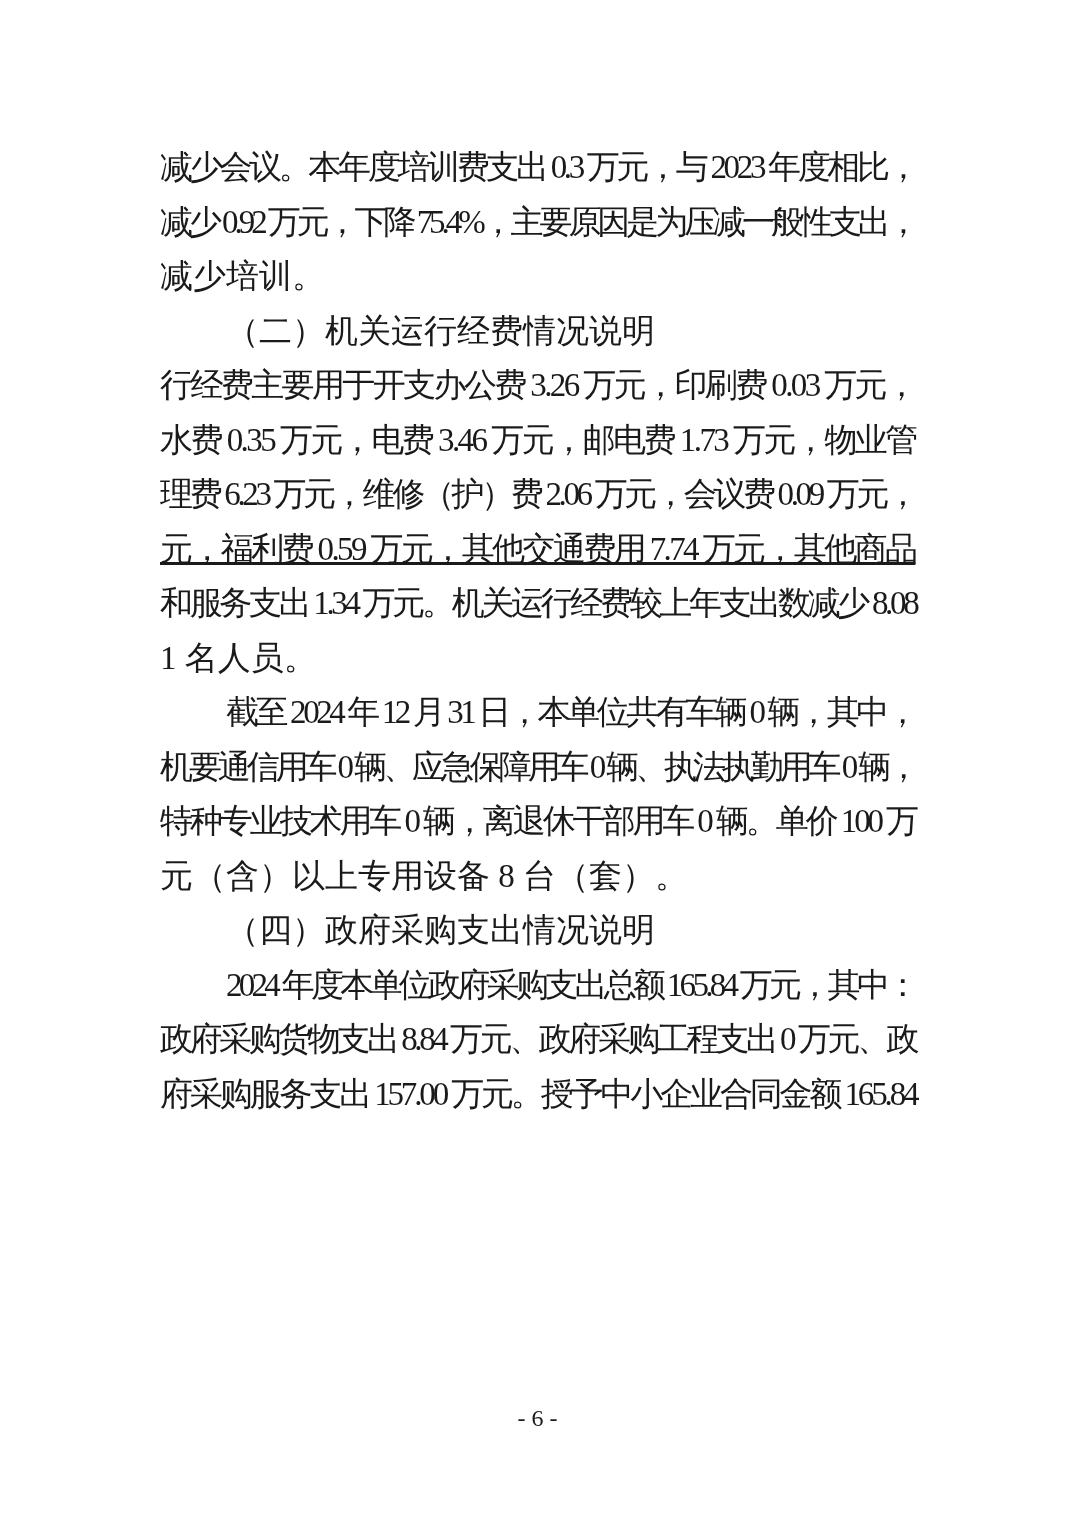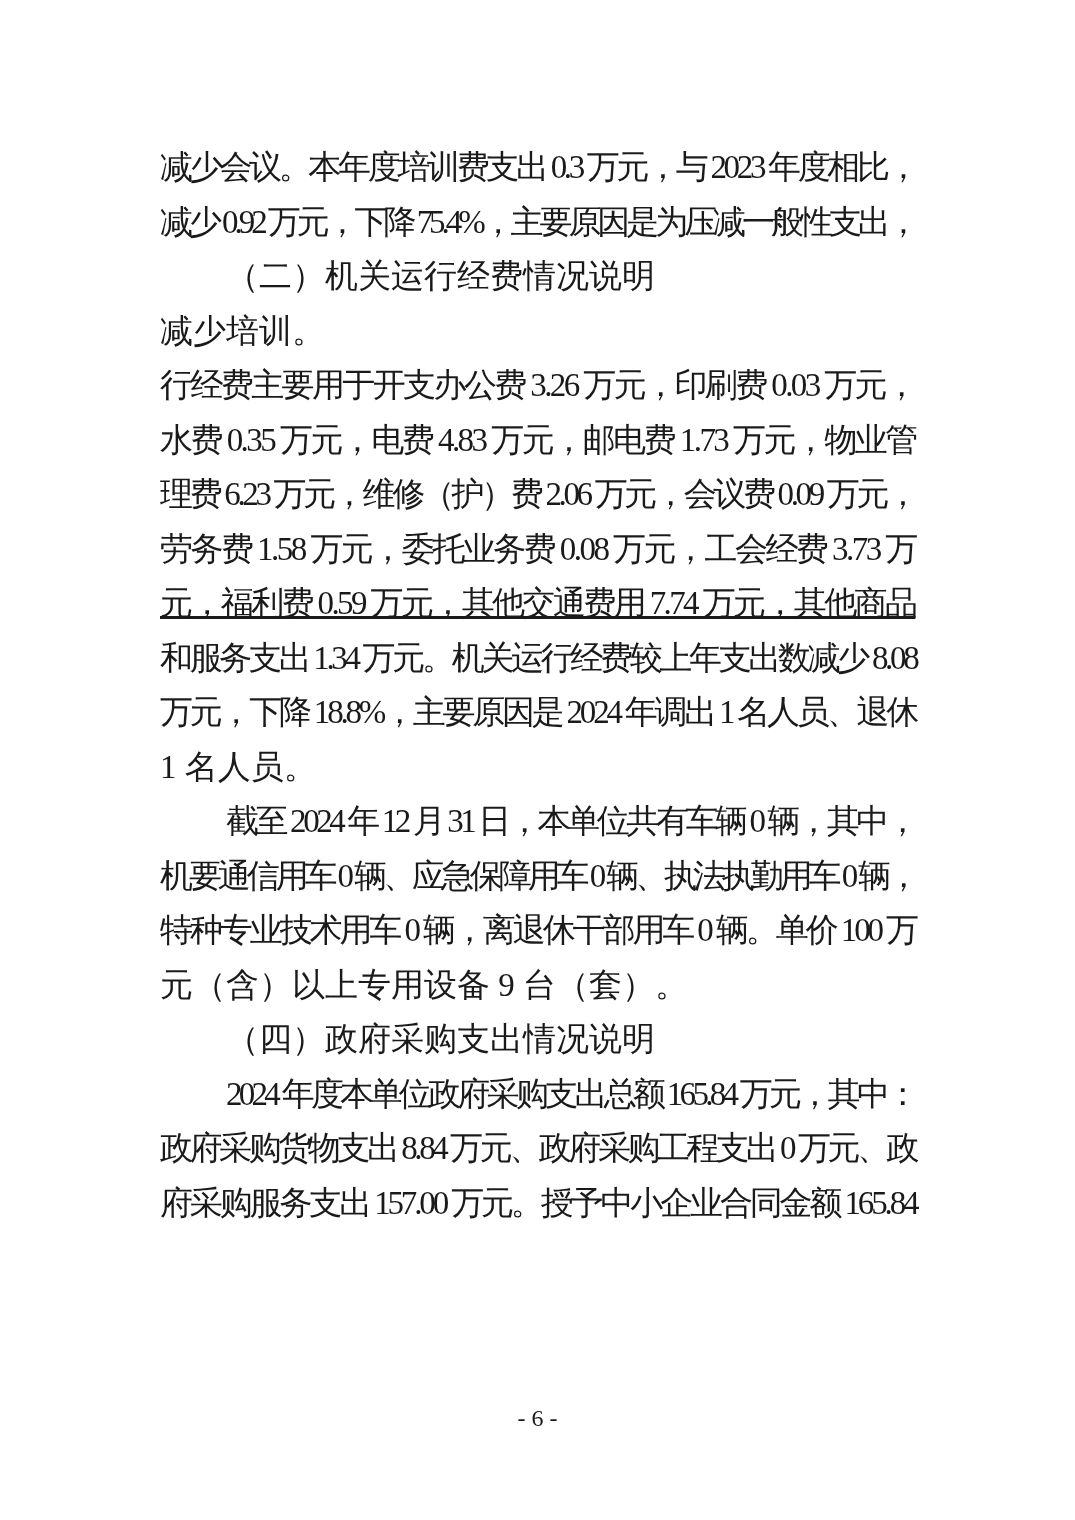--- a/index.html
+++ b/index.html
@@ -51,33 +51,31 @@
     color: #1a1a1a;
   }
 </style>
 </head>
 <body>
 
 <div class="page">
   <div class="text-block">
       <div class="line" style="letter-spacing: -3.33px;">减少会议。本年度培训费支出 0.3 万元，与 2023 年度相比，</div>
       <div class="line" style="letter-spacing: -4.06px;">减少 0.92 万元，下降 75.4%，主要原因是为压减一般性支出，</div>
+      <div class="line">减少培训。</div>
       <div class="line indent">（二）机关运行经费情况说明</div>
-      <div class="line">减少培训。</div>
       <div class="line" style="letter-spacing: -2.61px;">行经费主要用于开支办公费 3.26 万元，印刷费 0.03 万元，</div>
-      <div class="line" style="letter-spacing: -2.54px;">水费 0.35 万元，电费 4.83 万元，邮电费 1.73 万元，物业管</div>
+      <div class="line" style="letter-spacing: -2.54px;">水费 0.35 万元，电费 3.46 万元，邮电费 1.73 万元，物业管</div>
       <div class="line" style="letter-spacing: -3.34px;">理费 6.23 万元，维修（护）费 2.06 万元，会议费 0.09 万元，</div>
-      <div class="line" style="letter-spacing: -2.54px;">劳务费 1.58 万元，委托业务费 0.08 万元，工会经费 3.73 万</div>
       <div class="line" style="letter-spacing: -2.61px; text-decoration: underline;">元，福利费 0.59 万元，其他交通费用 7.74 万元，其他商品</div>
       <div class="line" style="letter-spacing: -3.33px;">和服务支出 1.34 万元。机关运行经费较上年支出数减少 8.08</div>
-      <div class="line" style="letter-spacing: -3.23px;">万元，下降 18.8%，主要原因是 2024 年调出 1 名人员、退休</div>
       <div class="line">1 名人员。</div>
       <div class="line indent" style="letter-spacing: -3.4px;">截至 2024 年 12 月 31 日，本单位共有车辆 0 辆，其中，</div>
       <div class="line" style="letter-spacing: -4.09px;">机要通信用车 0 辆、应急保障用车 0 辆、执法执勤用车 0 辆，</div>
       <div class="line" style="letter-spacing: -3.09px;">特种专业技术用车 0 辆，离退休干部用车 0 辆。单价 100 万</div>
-      <div class="line">元（含）以上专用设备 9 台（套）。</div>
+      <div class="line">元（含）以上专用设备 8 台（套）。</div>
       <div class="line indent">（四）政府采购支出情况说明</div>
       <div class="line indent" style="letter-spacing: -3.72px;">2024 年度本单位政府采购支出总额 165.84 万元，其中：</div>
       <div class="line" style="letter-spacing: -3.44px;">政府采购货物支出 8.84 万元、政府采购工程支出 0 万元、政</div>
       <div class="line" style="letter-spacing: -3.14px;">府采购服务支出 157.00 万元。授予中小企业合同金额 165.84</div>
     </div>
   <div class="page-footer">- 6 -</div>
 </div>
 
 </body></html>

